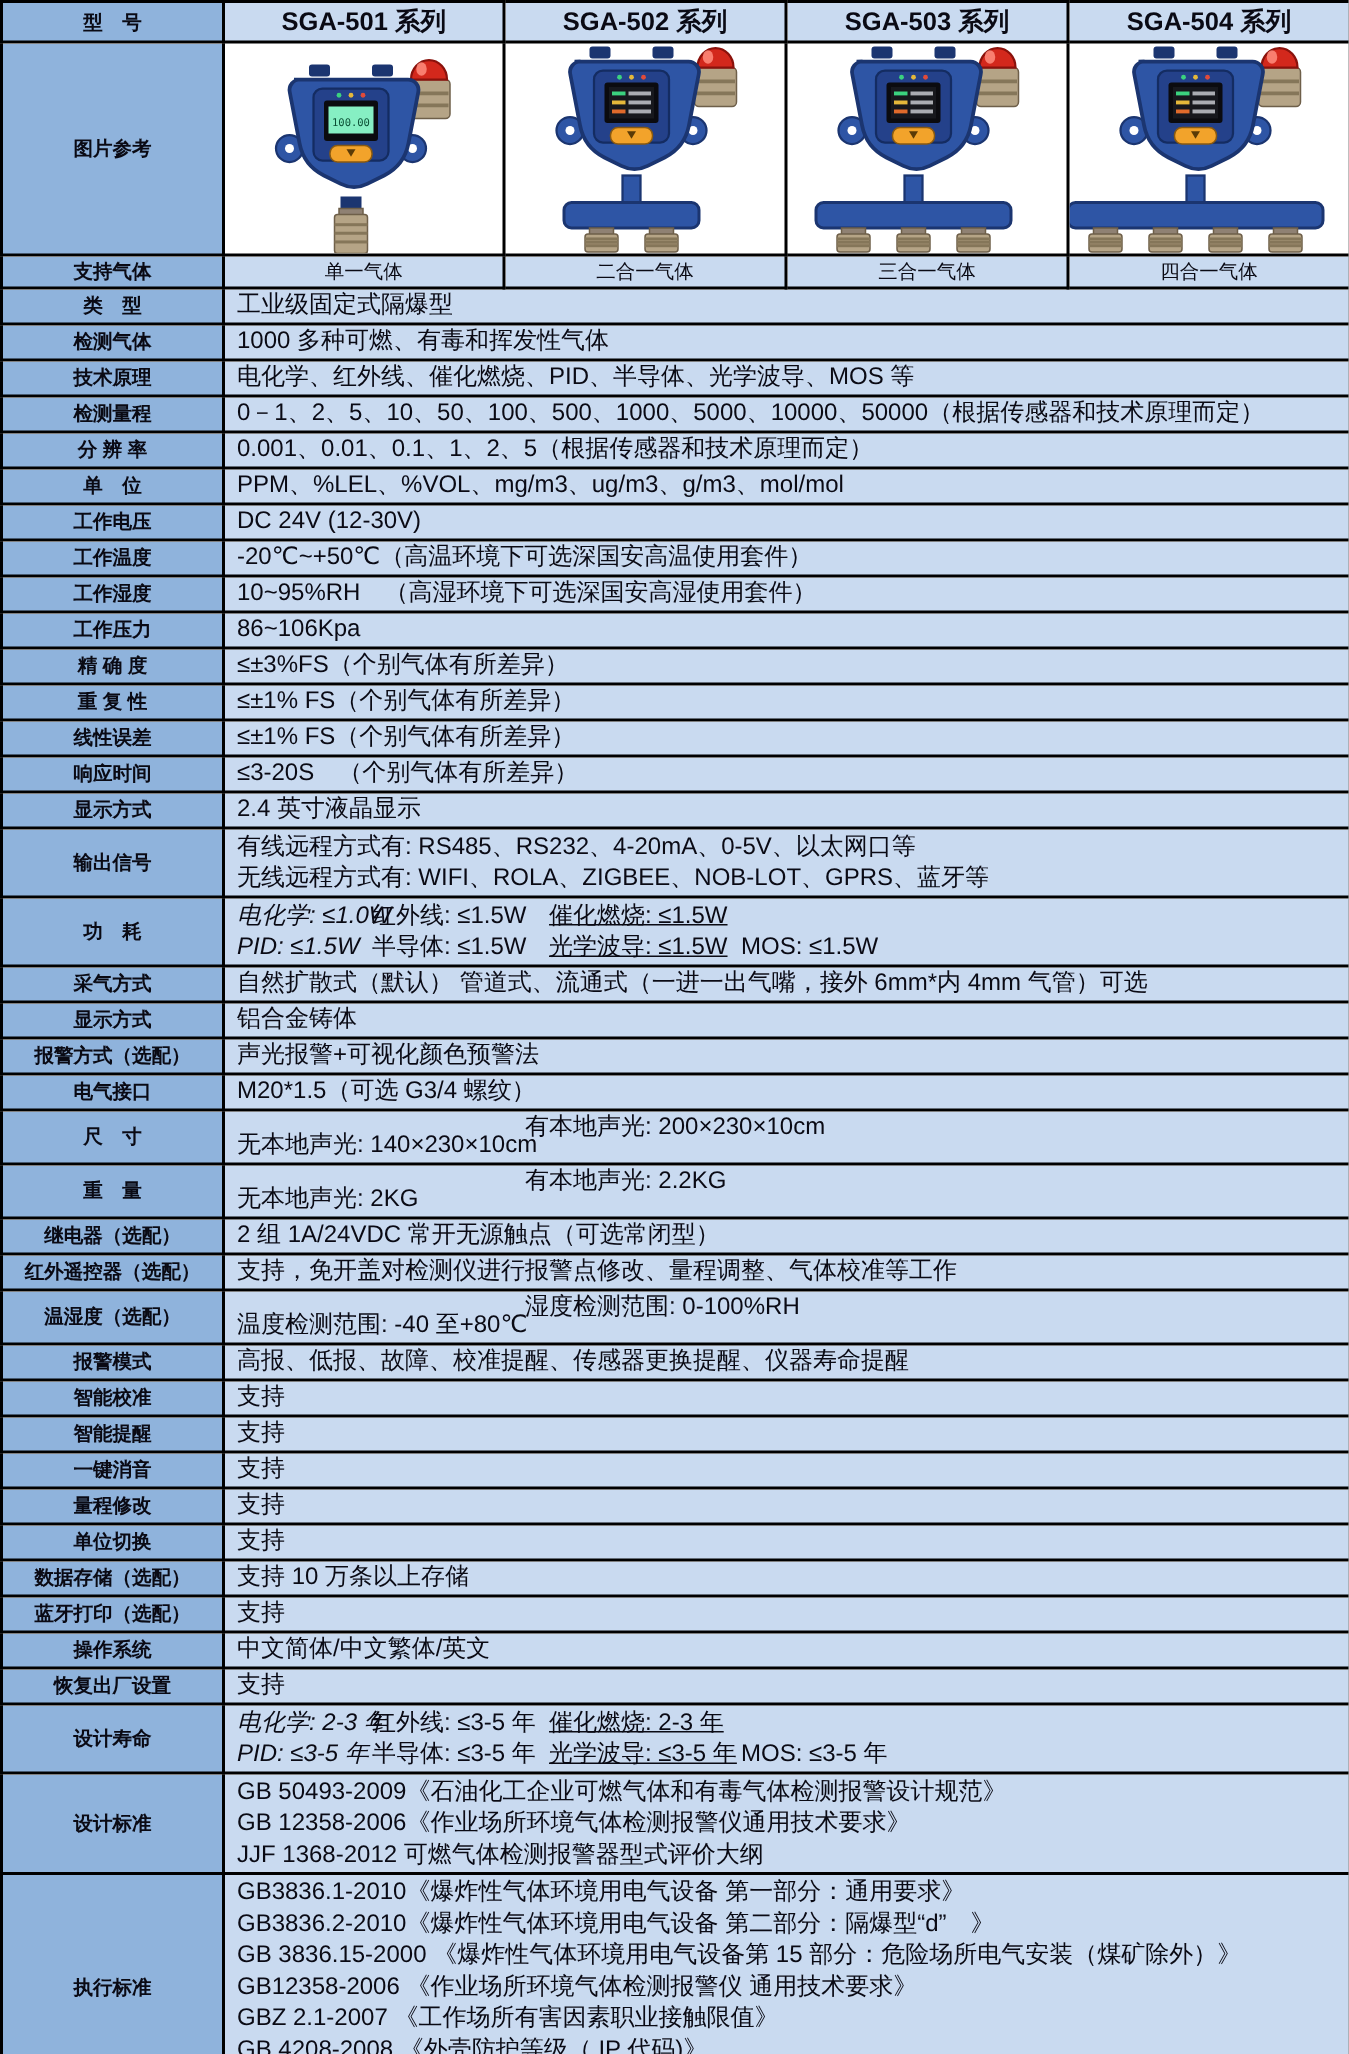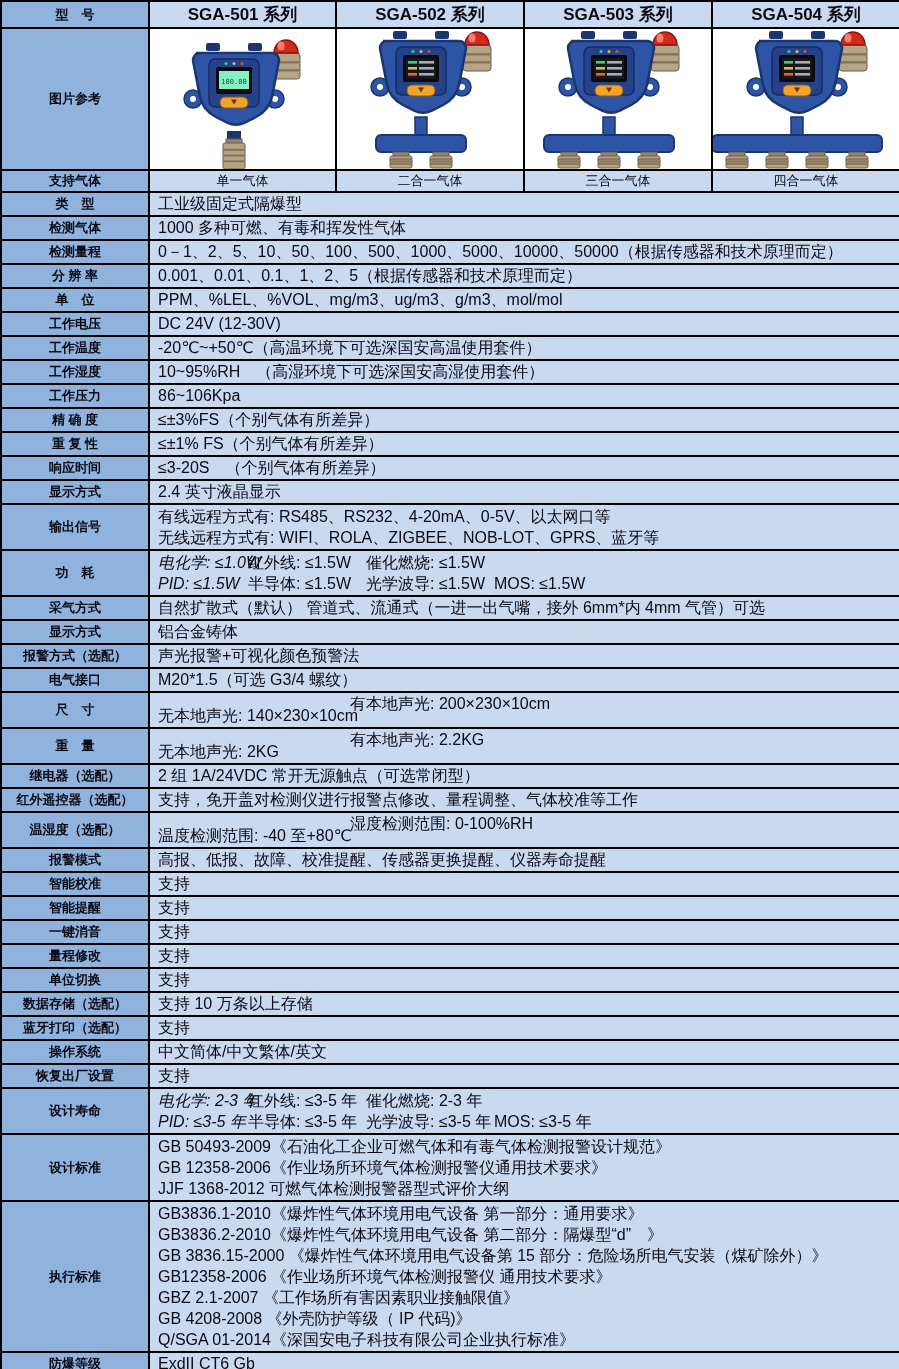--- a/index.html
+++ b/index.html
@@ -50,21 +50,21 @@
     background:#ffffff;
     padding:0;
     height:140px;
     text-align:left;
   }
   .line{line-height:20px;white-space:nowrap;}
   .multi .line{line-height:21px;}
   .segline .seg{display:inline-block;vertical-align:top;}
   .cols4 .seg:nth-child(1){width:90px;font-style:italic;}
   .cols4 .seg:nth-child(2){width:118px;}
-  .cols4 .seg:nth-child(3){width:128px;}
+  .cols4 .seg:nth-child(3){width:128px;text-decoration:underline;}
   .cols2 .seg:nth-child(1){width:192px;margin-top:12px;}
   svg.device{display:block;margin:0 auto;}
 </style>
 </head>
 <body>
 
 <div class="wrap">
   <table class="spec">
     <colgroup>
       <col style="width:148px">
@@ -315,20 +315,26 @@
             <div class="line">工业级固定式隔爆型</div>
           </td>
         </tr>
         <tr>
           <td class="lbl">检测气体</td>
           <td class="val" colspan="4">
             <div class="line">1000 多种可燃、有毒和挥发性气体</div>
           </td>
         </tr>
         <tr>
+          <td class="lbl">技术原理</td>
+          <td class="val" colspan="4">
+            <div class="line">电化学、红外线、催化燃烧、PID、半导体、光学波导、MOS 等</div>
+          </td>
+        </tr>
+        <tr>
           <td class="lbl">检测量程</td>
           <td class="val" colspan="4">
             <div class="line">0－1、2、5、10、50、100、500、1000、5000、10000、50000（根据传感器和技术原理而定）</div>
           </td>
         </tr>
         <tr>
           <td class="lbl">分 辨 率</td>
           <td class="val" colspan="4">
             <div class="line">0.001、0.01、0.1、1、2、5（根据传感器和技术原理而定）</div>
           </td>
@@ -364,20 +370,26 @@
           </td>
         </tr>
         <tr>
           <td class="lbl">精 确 度</td>
           <td class="val" colspan="4">
             <div class="line">≤±3%FS（个别气体有所差异）</div>
           </td>
         </tr>
         <tr>
           <td class="lbl">重 复 性</td>
+          <td class="val" colspan="4">
+            <div class="line">≤±1% FS（个别气体有所差异）</div>
+          </td>
+        </tr>
+        <tr>
+          <td class="lbl">线性误差</td>
           <td class="val" colspan="4">
             <div class="line">≤±1% FS（个别气体有所差异）</div>
           </td>
         </tr>
         <tr>
           <td class="lbl">响应时间</td>
           <td class="val" colspan="4">
             <div class="line">≤3-20S　（个别气体有所差异）</div>
           </td>
         </tr>

